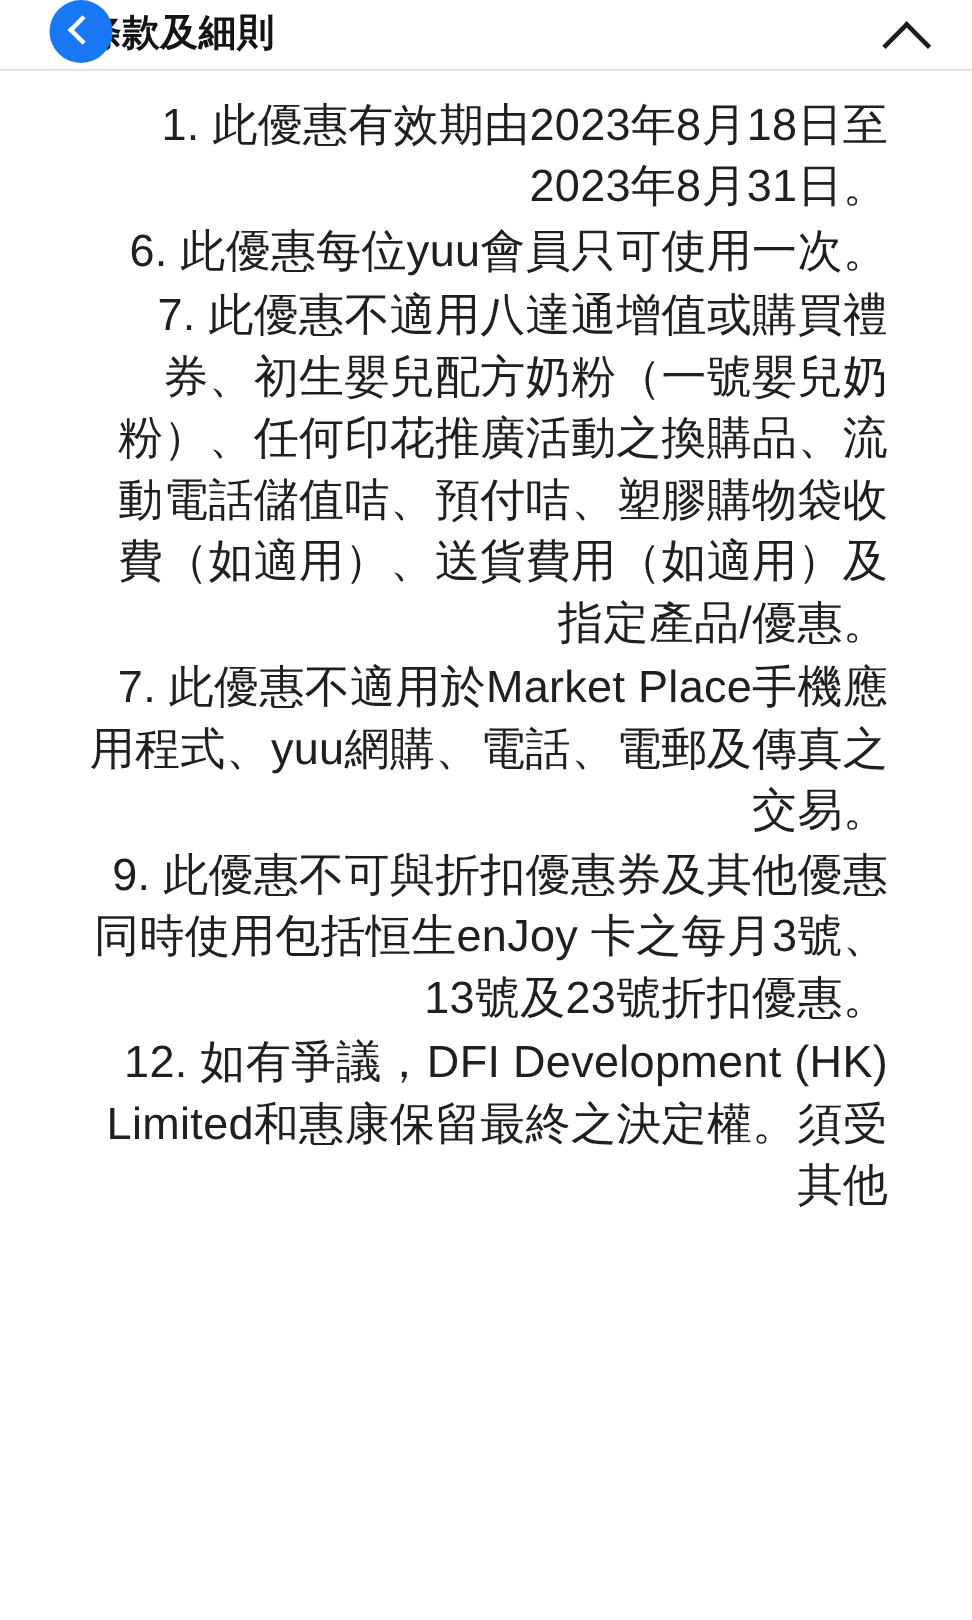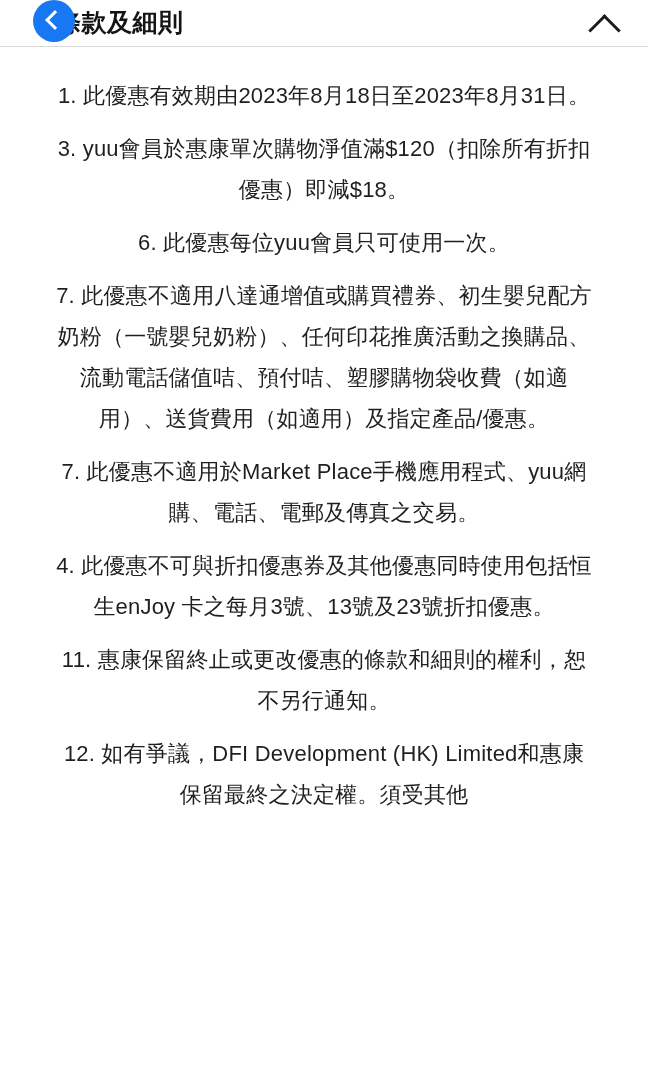--- a/index.html
+++ b/index.html
@@ -91,25 +91,25 @@
     height: 1px;
     background: #d9d9d9;
     margin: 0 0 0 0;
   }
 
   
   #terms {
     padding: 16px 56px 0 56px;
   }
   .term-item {
-    font-size: 22px;
+    font-size: 30px;
     line-height: 41px;
     color: #1f1f1f;
-    margin: 12px 0 2px 0;
-    text-align: center;
+    margin: 0 0 2px 0;
+    text-align: right;
     letter-spacing: 0.2px;
     word-break: break-word;
   }
 
   
 </style>
 </head>
 <body>
 
 <div id="header">
@@ -119,20 +119,18 @@
 <div id="header-divider"></div>
 
 <div id="back-button" style="background: rgb(24, 119, 242);">
   <div id="back-button-inner">
     <div id="back-chevron"></div>
   </div>
 </div>
 
 <div id="terms">
   <p class="term-item">1. 此優惠有效期由2023年8月18日至2023年8月31日。</p>
-  <p class="term-item">3. yuu會員於惠康單次購物淨值滿$120（扣除所有折扣優惠）即減$18。</p>
   <p class="term-item">6. 此優惠每位yuu會員只可使用一次。</p>
   <p class="term-item">7. 此優惠不適用八達通增值或購買禮券、初生嬰兒配方奶粉（一號嬰兒奶粉）、任何印花推廣活動之換購品、流動電話儲值咭、預付咭、塑膠購物袋收費（如適用）、送貨費用（如適用）及指定產品/優惠。</p>
   <p class="term-item">7. 此優惠不適用於Market Place手機應用程式、yuu網購、電話、電郵及傳真之交易。</p>
-  <p class="term-item">4. 此優惠不可與折扣優惠券及其他優惠同時使用包括恒生enJoy 卡之每月3號、13號及23號折扣優惠。</p>
-  <p class="term-item">11. 惠康保留終止或更改優惠的條款和細則的權利，恕不另行通知。</p>
+  <p class="term-item">9. 此優惠不可與折扣優惠券及其他優惠同時使用包括恒生enJoy 卡之每月3號、13號及23號折扣優惠。</p>
   <p class="term-item">12. 如有爭議，DFI Development (HK) Limited和惠康保留最終之決定權。須受其他</p>
 </div>
 
 </body></html>

